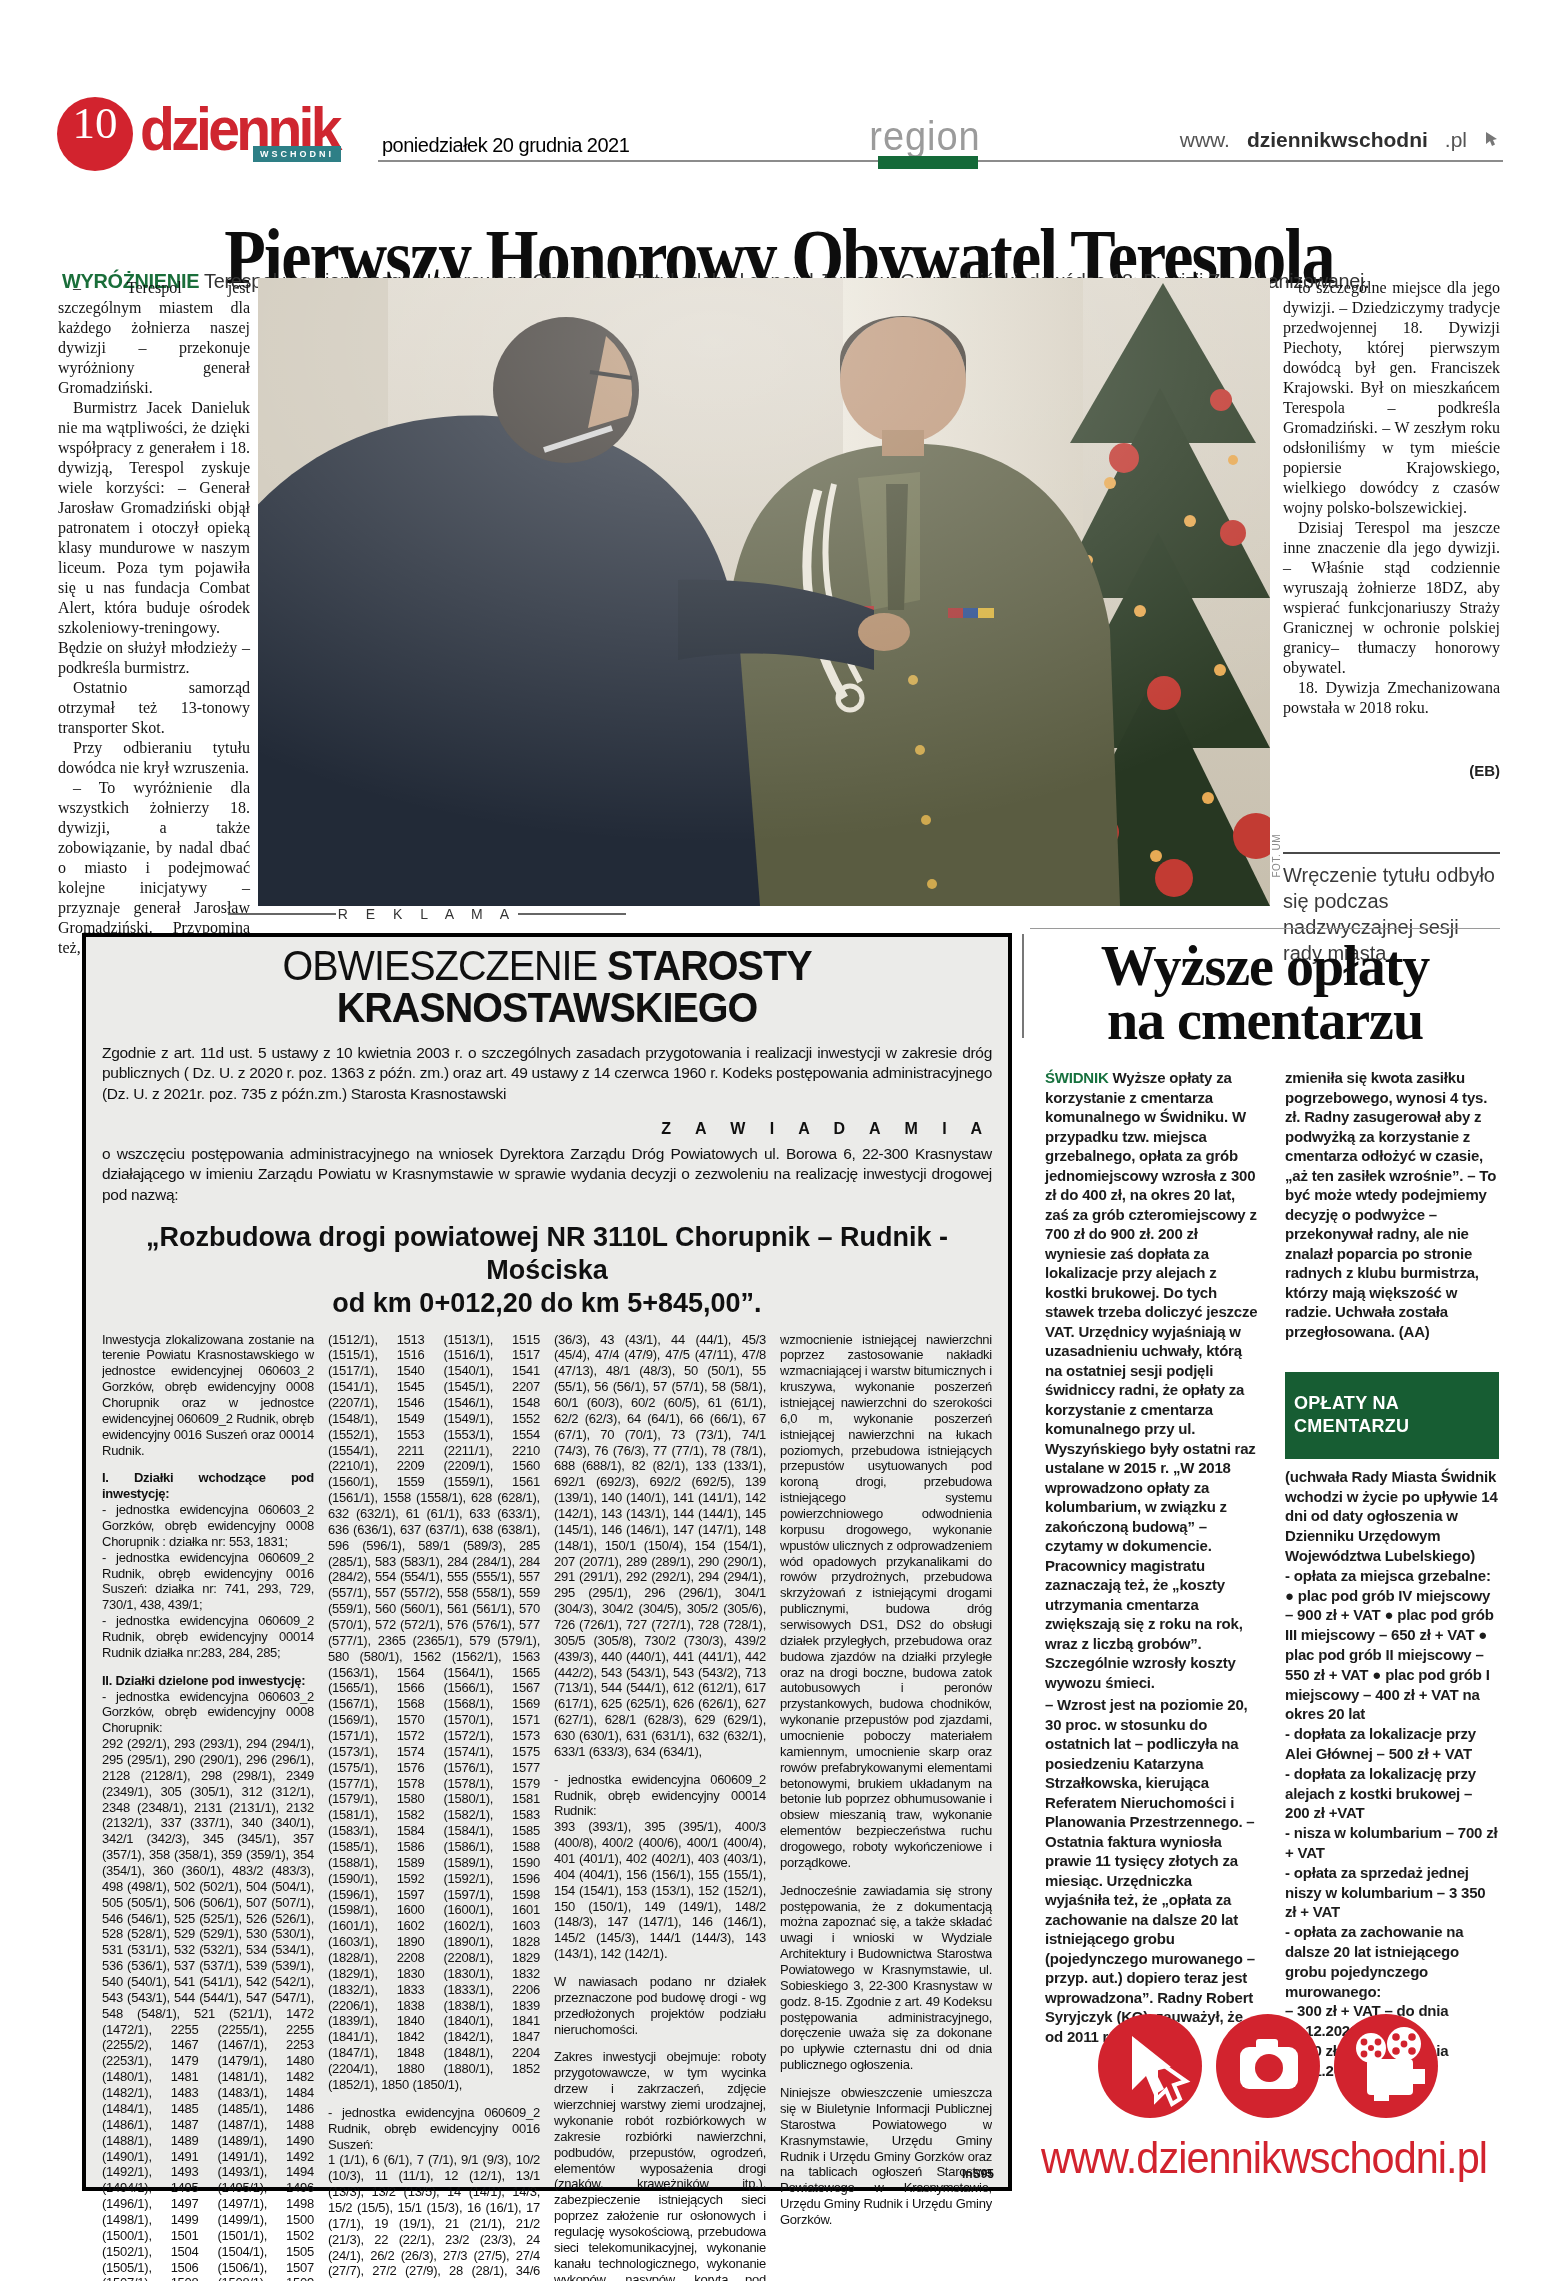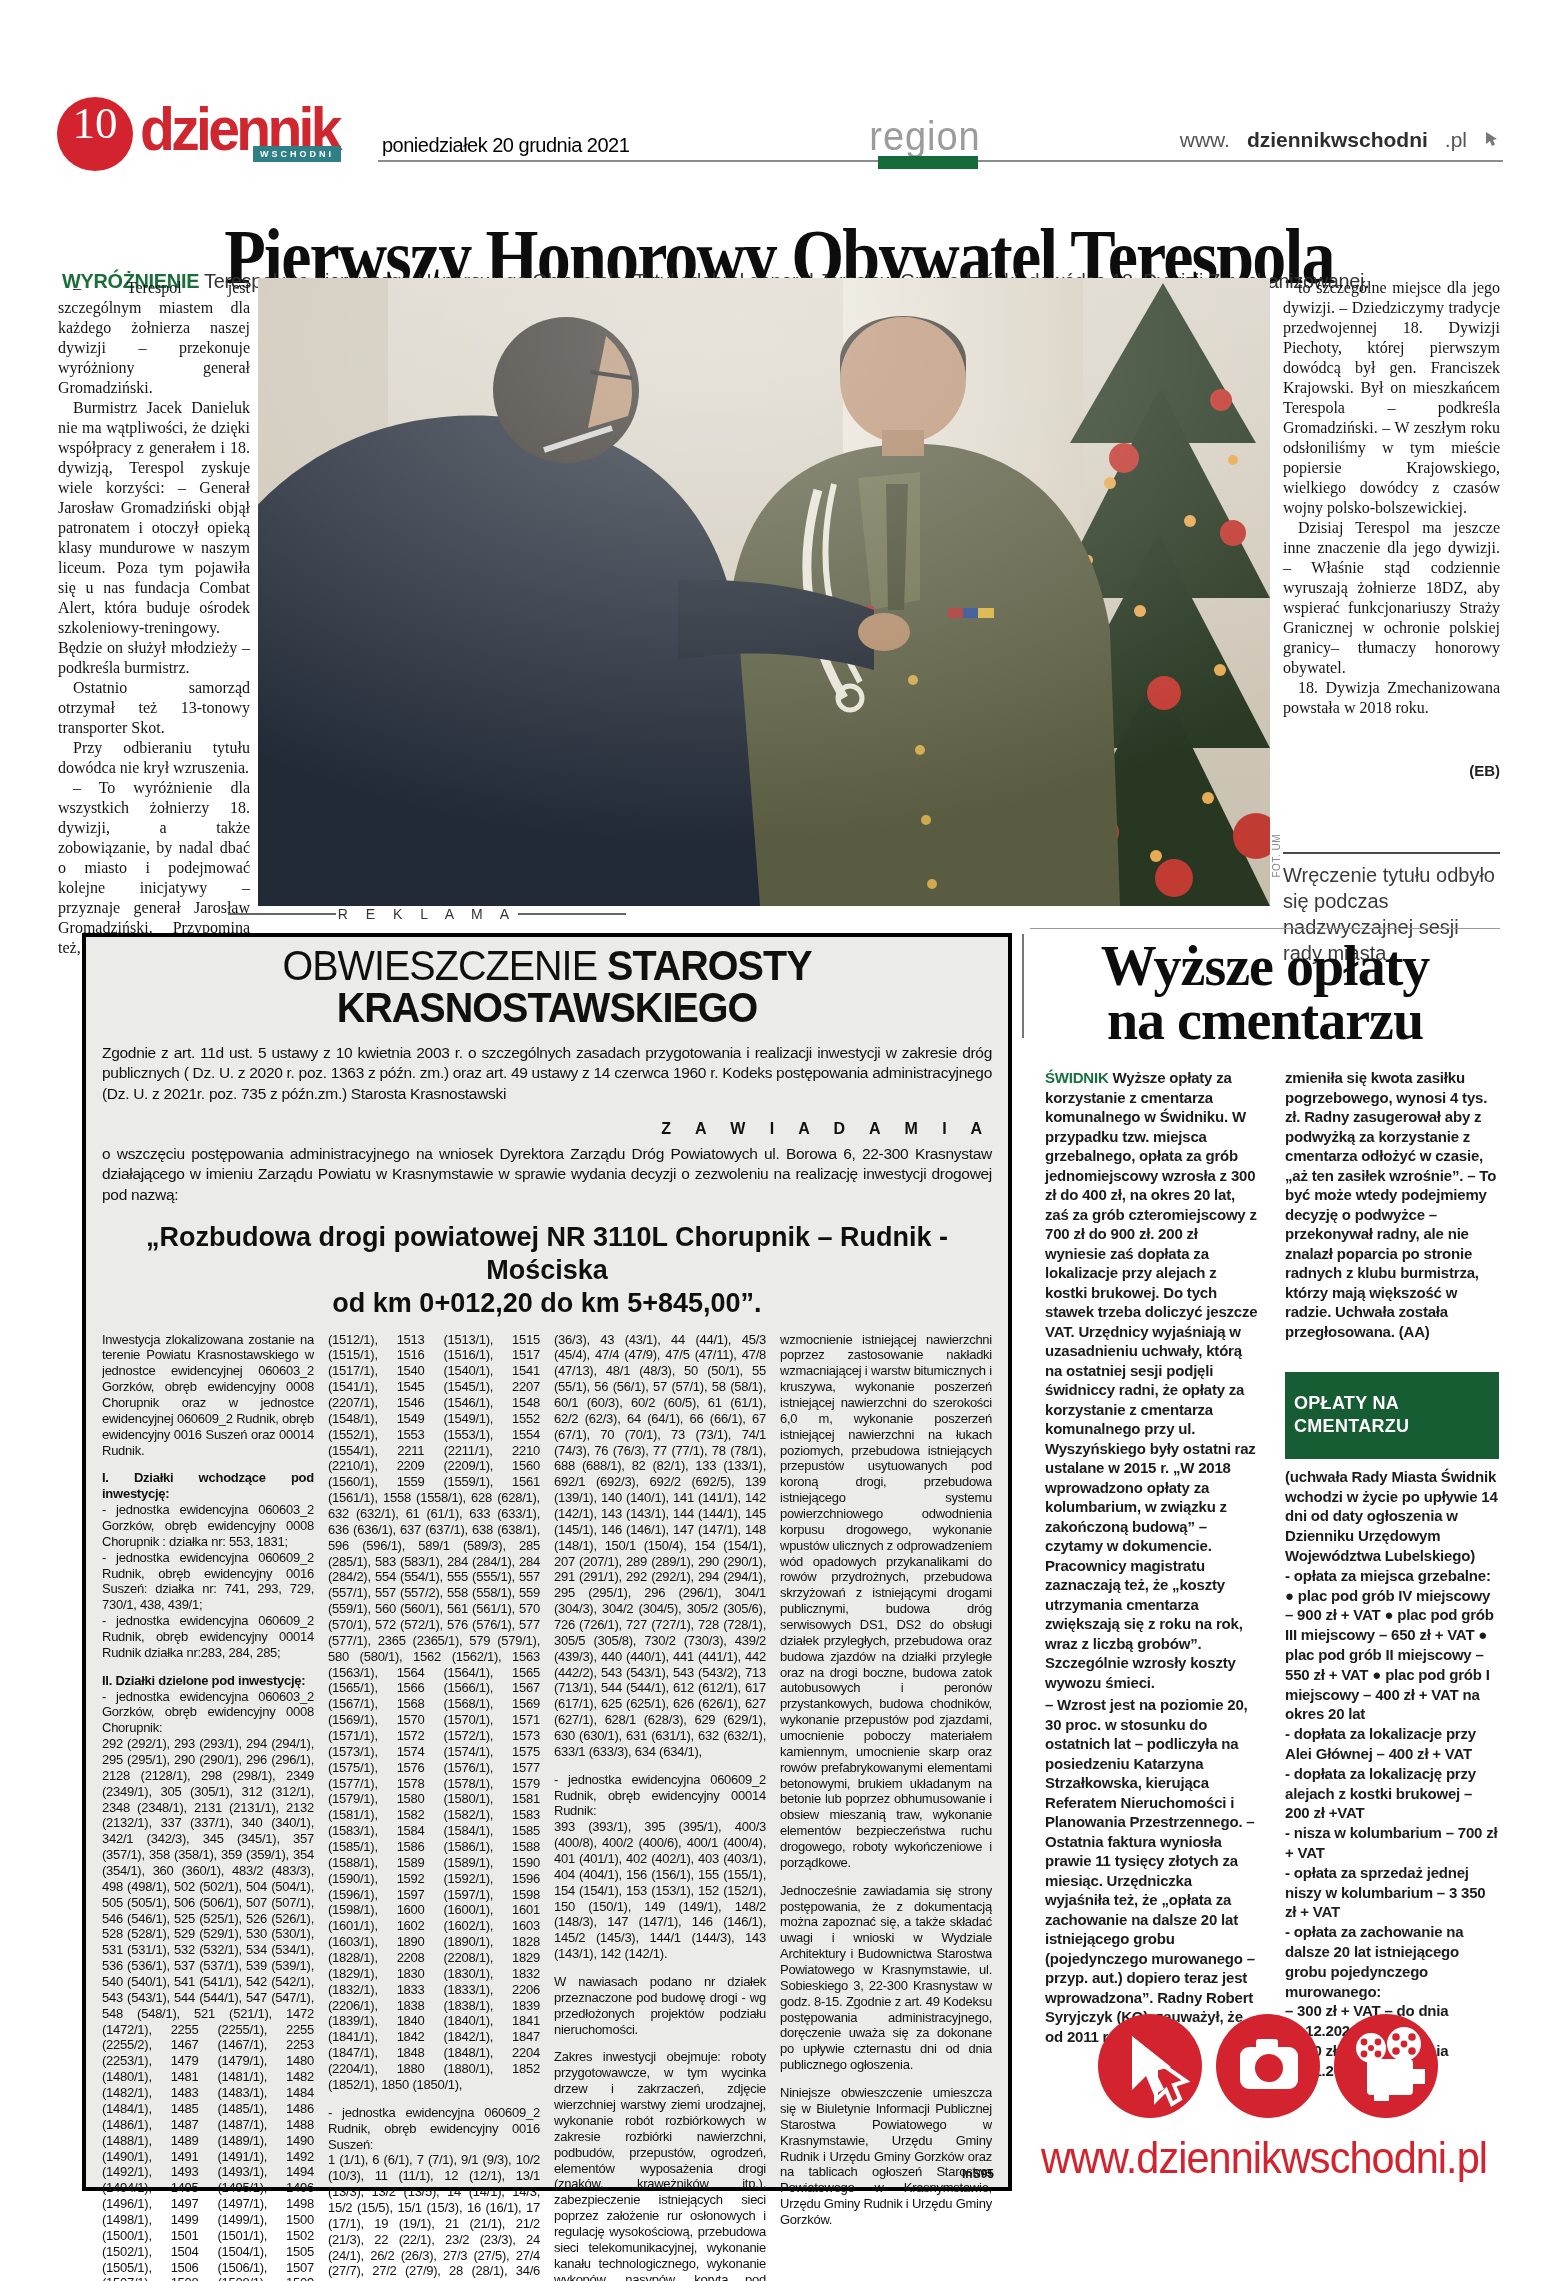--- a/index.html
+++ b/index.html
@@ -267,21 +267,21 @@
       <p>– Wzrost jest na poziomie 20, 30 proc. w stosunku do ostatnich lat – podliczyła na posiedzeniu Katarzyna Strzałkowska, kierująca Referatem Nieruchomości i Planowania Przestrzennego. – Ostatnia faktura wyniosła prawie 11 tysięcy złotych za miesiąc. Urzędniczka wyjaśniła też, że „opłata za zachowanie na dalsze 20 lat istniejącego grobu (pojedynczego murowanego – przyp. aut.) dopiero teraz jest wprowadzona”. Radny Robert Syryjczyk (KO), zauważył, że od 2011 r. nie</p>
     </div>
   <div class="cemcol cem-col2">
     <div>
         <p>zmieniła się kwota zasiłku pogrzebowego, wynosi 4 tys. zł. Radny zasugerował aby z podwyżką za korzystanie z cmentarza odłożyć w czasie, „aż ten zasiłek wzrośnie”. – To być może wtedy podejmiemy decyzję o podwyżce – przekonywał radny, ale nie znalazł poparcia po stronie radnych z klubu burmistrza, którzy mają większość w radzie. Uchwała została przegłosowana.<span class="tail"> (AA)</span></p>
       </div>
     <div class="cem-box-title">OPŁATY NA CMENTARZU</div>
     <div class="cem-box">
         <p>(uchwała Rady Miasta Świdnik wchodzi w życie po upływie 14 dni od daty ogłoszenia w Dzienniku Urzędowym Województwa Lubelskiego)</p>
         <p>- opłata za miejsca grzebalne: ● plac pod grób IV miejscowy – 900 zł + VAT ● plac pod grób III miejscowy – 650 zł + VAT ● plac pod grób II miejscowy – 550 zł + VAT ● plac pod grób I miejscowy – 400 zł + VAT na okres 20 lat</p>
-        <p>- dopłata za lokalizacje przy Alei Głównej – 400 zł + VAT</p>
+        <p>- dopłata za lokalizacje przy Alei Głównej – 500 zł + VAT</p>
         <p>- dopłata za lokalizację przy alejach z kostki brukowej – 200 zł +VAT</p>
         <p>- nisza w kolumbarium – 700 zł + VAT</p>
         <p>- opłata za sprzedaż jednej niszy w kolumbarium – 3 350 zł + VAT</p>
         <p>- opłata za zachowanie na dalsze 20 lat istniejącego grobu pojedynczego murowanego:</p>
         <p>– 300 zł + VAT – do dnia 31.12.2021 r.;</p>
         <p>– 400 zł + VAT – od dnia 01.01.2022 r.</p>
       </div>
   </div>
 
   <div class="ficons">

